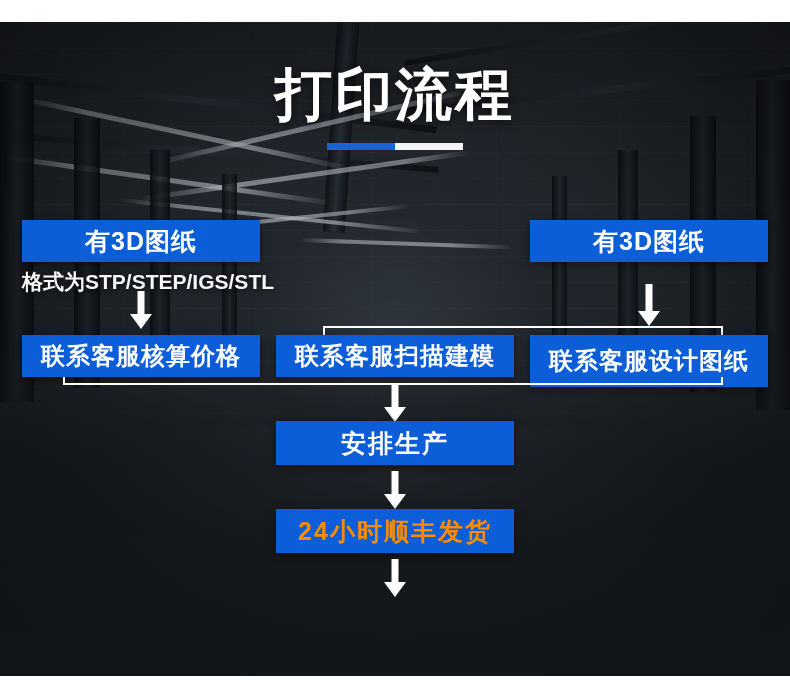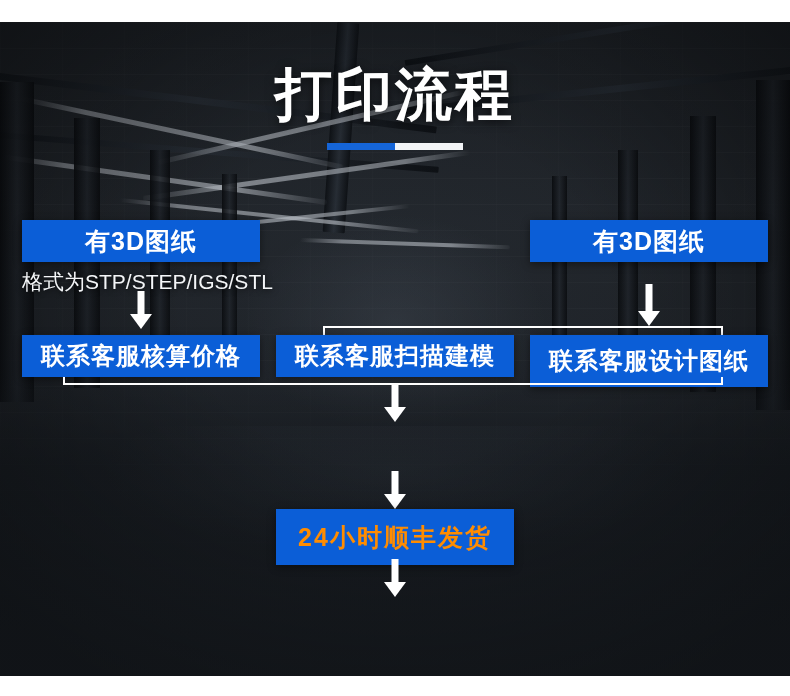--- a/index.html
+++ b/index.html
@@ -127,21 +127,21 @@
   }
   .node.lvl1{font-size:25px;letter-spacing:1px;}
   .node.lvl2{font-size:24px;letter-spacing:1px;}
   .node.lvl3{font-size:25px;letter-spacing:2px;}
   .node.accent{color:#ff8c00;}
 
   .caption{
     position:absolute;
     color:#f4f6f8;
     font-size:21px;
-    font-weight:normal;
+    font-weight:bold;
     text-align:center;
     text-shadow:0 1px 6px rgba(0,0,0,.75);
     white-space:nowrap;
   }
 
   
   .arrow{position:absolute;}
   .arrow .shaft{
     position:absolute;left:50%;top:0;
     transform:translateX(-50%);
@@ -242,27 +242,28 @@
 
     <div class="vline" style="left:63px;top:371px;height:8px;"></div>
     <div class="vline" style="left:721px;top:371px;height:8px;"></div>
     <div class="hline" style="left:63px;top:377px;width:660px;"></div>
 
     <div class="arrow" style="left:377px;top:379px;width:36px;height:37px;">
       <span class="shaft" style="height:23px;"></span>
       <span class="head"></span>
     </div>
 
+    <div class="node lvl3" style="left:276px;top:415px;width:238px;height:44px;">安排生产</div>
 
     <div class="arrow" style="left:377px;top:465px;width:36px;height:38px;">
       <span class="shaft" style="height:24px;"></span>
       <span class="head"></span>
     </div>
 
-    <div class="node lvl3 accent" style="left:276px;top:503px;width:238px;height:56px;text-align:center;">24小时顺丰发货</div>
+    <div class="node lvl3 accent" style="left:276px;top:503px;width:238px;height:44px;text-align:center;">24小时顺丰发货</div>
 
     <div class="arrow" style="left:377px;top:553px;width:36px;height:38px;">
       <span class="shaft" style="height:24px;"></span>
       <span class="head"></span>
     </div>
 
   </div>
 
   <div class="band" id="band-top"></div>
   <div class="band" id="band-bottom"></div>

